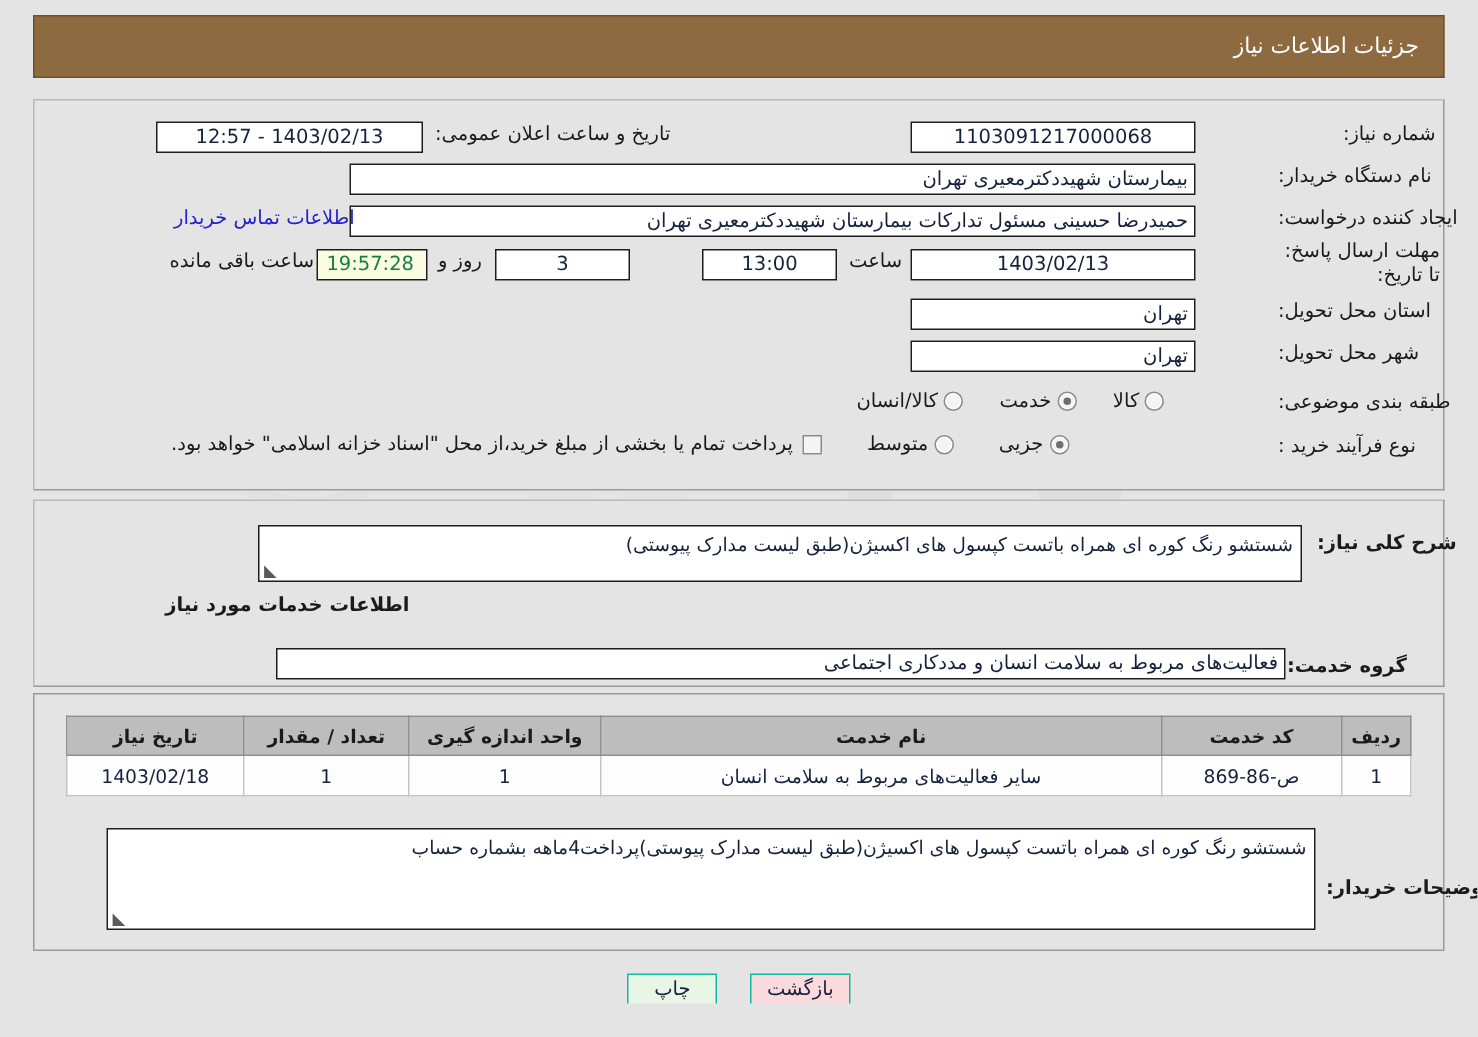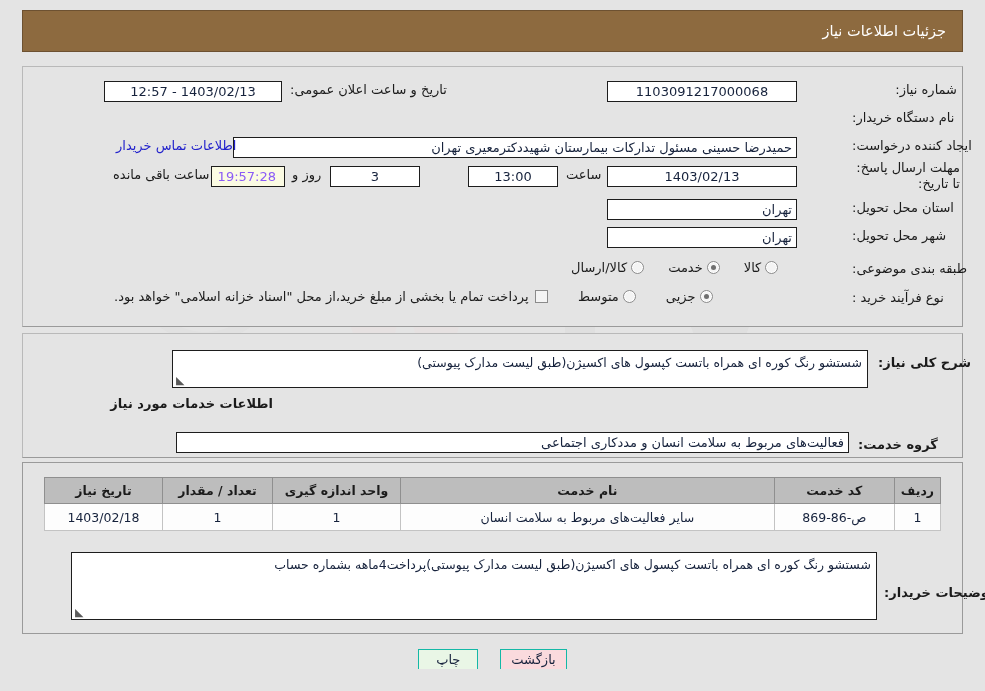--- a/index.html
+++ b/index.html
@@ -85,21 +85,21 @@
     text-align: center;
     overflow: hidden;
     white-space: nowrap;
     display: block;
   }
   .fld-r { text-align: right; }
   .fld-timer {
     background: #fbfbe3;
     border: 1px solid #1d1d1d;
     height: 21px; line-height: 19px;
-    font-size: 13px; color: #8b5cf6;
+    font-size: 13px; color: #15803d;
     text-align: center;
     padding: 0 8px;
   }
 
   .linktext {
     color: #2222cc;
     font-size: 13px;
     text-decoration: none;
     cursor: pointer;
   }
@@ -250,20 +250,21 @@
   <div class="fld" style="position:absolute; left:607px; top:81px; width:190px; z-index:3;">1103091217000068</div>
 
   <div class="row" style="left:290px; top:82px; z-index:3;">
     <span class="lbl">تاریخ و ساعت اعلان عمومی:</span>
   </div>
   <div class="fld" style="position:absolute; left:104px; top:81px; width:178px; z-index:3;">1403/02/13 - 12:57</div>
 
   <div class="row" style="left:852px; top:110px; z-index:3;">
     <span class="lbl">نام دستگاه خریدار:</span>
   </div>
+  <div class="fld fld-r" style="position:absolute; left:233px; top:109px; width:564px; z-index:3;">بیمارستان شهیددکترمعیری تهران</div>
 
   <div class="row" style="left:852px; top:138px; z-index:3;">
     <span class="lbl">ایجاد کننده درخواست:</span>
   </div>
   <div class="fld fld-r" style="position:absolute; left:233px; top:137px; width:564px; z-index:3;">حمیدرضا حسینی مسئول تدارکات بیمارستان شهیددکترمعیری تهران</div>
   <div class="row" style="left:116px; top:138px; z-index:3;">
     <span class="linktext">اطلاعات تماس خریدار</span>
   </div>
 
   <div style="position:absolute; left:852px; top:160px; width:108px; z-index:3;">
@@ -295,21 +296,21 @@
 
   <div class="row" style="left:852px; top:261px; z-index:3;">
     <span class="lbl">طبقه بندی موضوعی:</span>
   </div>
   <div class="row" style="left:565px; top:260px; z-index:3;">
     <span class="radio" id="cat0"></span>
     <span class="radio-lbl">کالا</span>
     <span class="radio on" id="cat1" style="margin-inline-start:18px;"></span>
     <span class="radio-lbl">خدمت</span>
     <span class="radio" id="cat2" style="margin-inline-start:18px;"></span>
-    <span class="radio-lbl">کالا/ارسال</span>
+    <span class="radio-lbl">کالا/انسان</span>
   </div>
 
   <div class="row" style="left:852px; top:290px; z-index:3;">
     <span class="lbl">نوع فرآیند خرید :</span>
   </div>
   <div class="row" style="left:572px; top:289px; z-index:3;">
     <span class="radio on" id="prc0"></span>
     <span class="radio-lbl">جزیی</span>
     <span class="radio" id="prc1" style="margin-inline-start:24px;"></span>
     <span class="radio-lbl">متوسط</span>
@@ -327,21 +328,21 @@
   <div class="ta" style="position:absolute; left:172px; top:350px; width:696px; height:38px; z-index:3;">
     <span>شستشو رنگ کوره ای همراه باتست کپسول های اکسیژن(طبق لیست مدارک پیوستی)</span>
     <span class="grip">◢</span>
   </div>
 
   <div class="sec-head" style="left:auto; right:712px; top:396px; z-index:3;">اطلاعات خدمات مورد نیاز</div>
 
   <div class="row" style="left:858px; top:437px; z-index:3;">
     <span class="lbl lbl-b">گروه خدمت:</span>
   </div>
-  <div class="fld fld-r" style="position:absolute; left:176px; top:432px; width:673px; z-index:3;">فعالیت‌های مربوط به سلامت انسان و مددکاری اجتماعی</div>
+  <div class="fld fld-r" style="position:absolute; left:184px; top:432px; width:673px; z-index:3;">فعالیت‌های مربوط به سلامت انسان و مددکاری اجتماعی</div>
 
   <div class="box box-bot"></div>
 
   <table class="items" style="left:44px; top:477px; width:897px;">
     <thead>
       <tr>
         <th style="width:38px;">ردیف</th>
         <th style="width:120px;">کد خدمت</th>
         <th>نام خدمت</th>
         <th style="width:128px;">واحد اندازه گیری</th>

